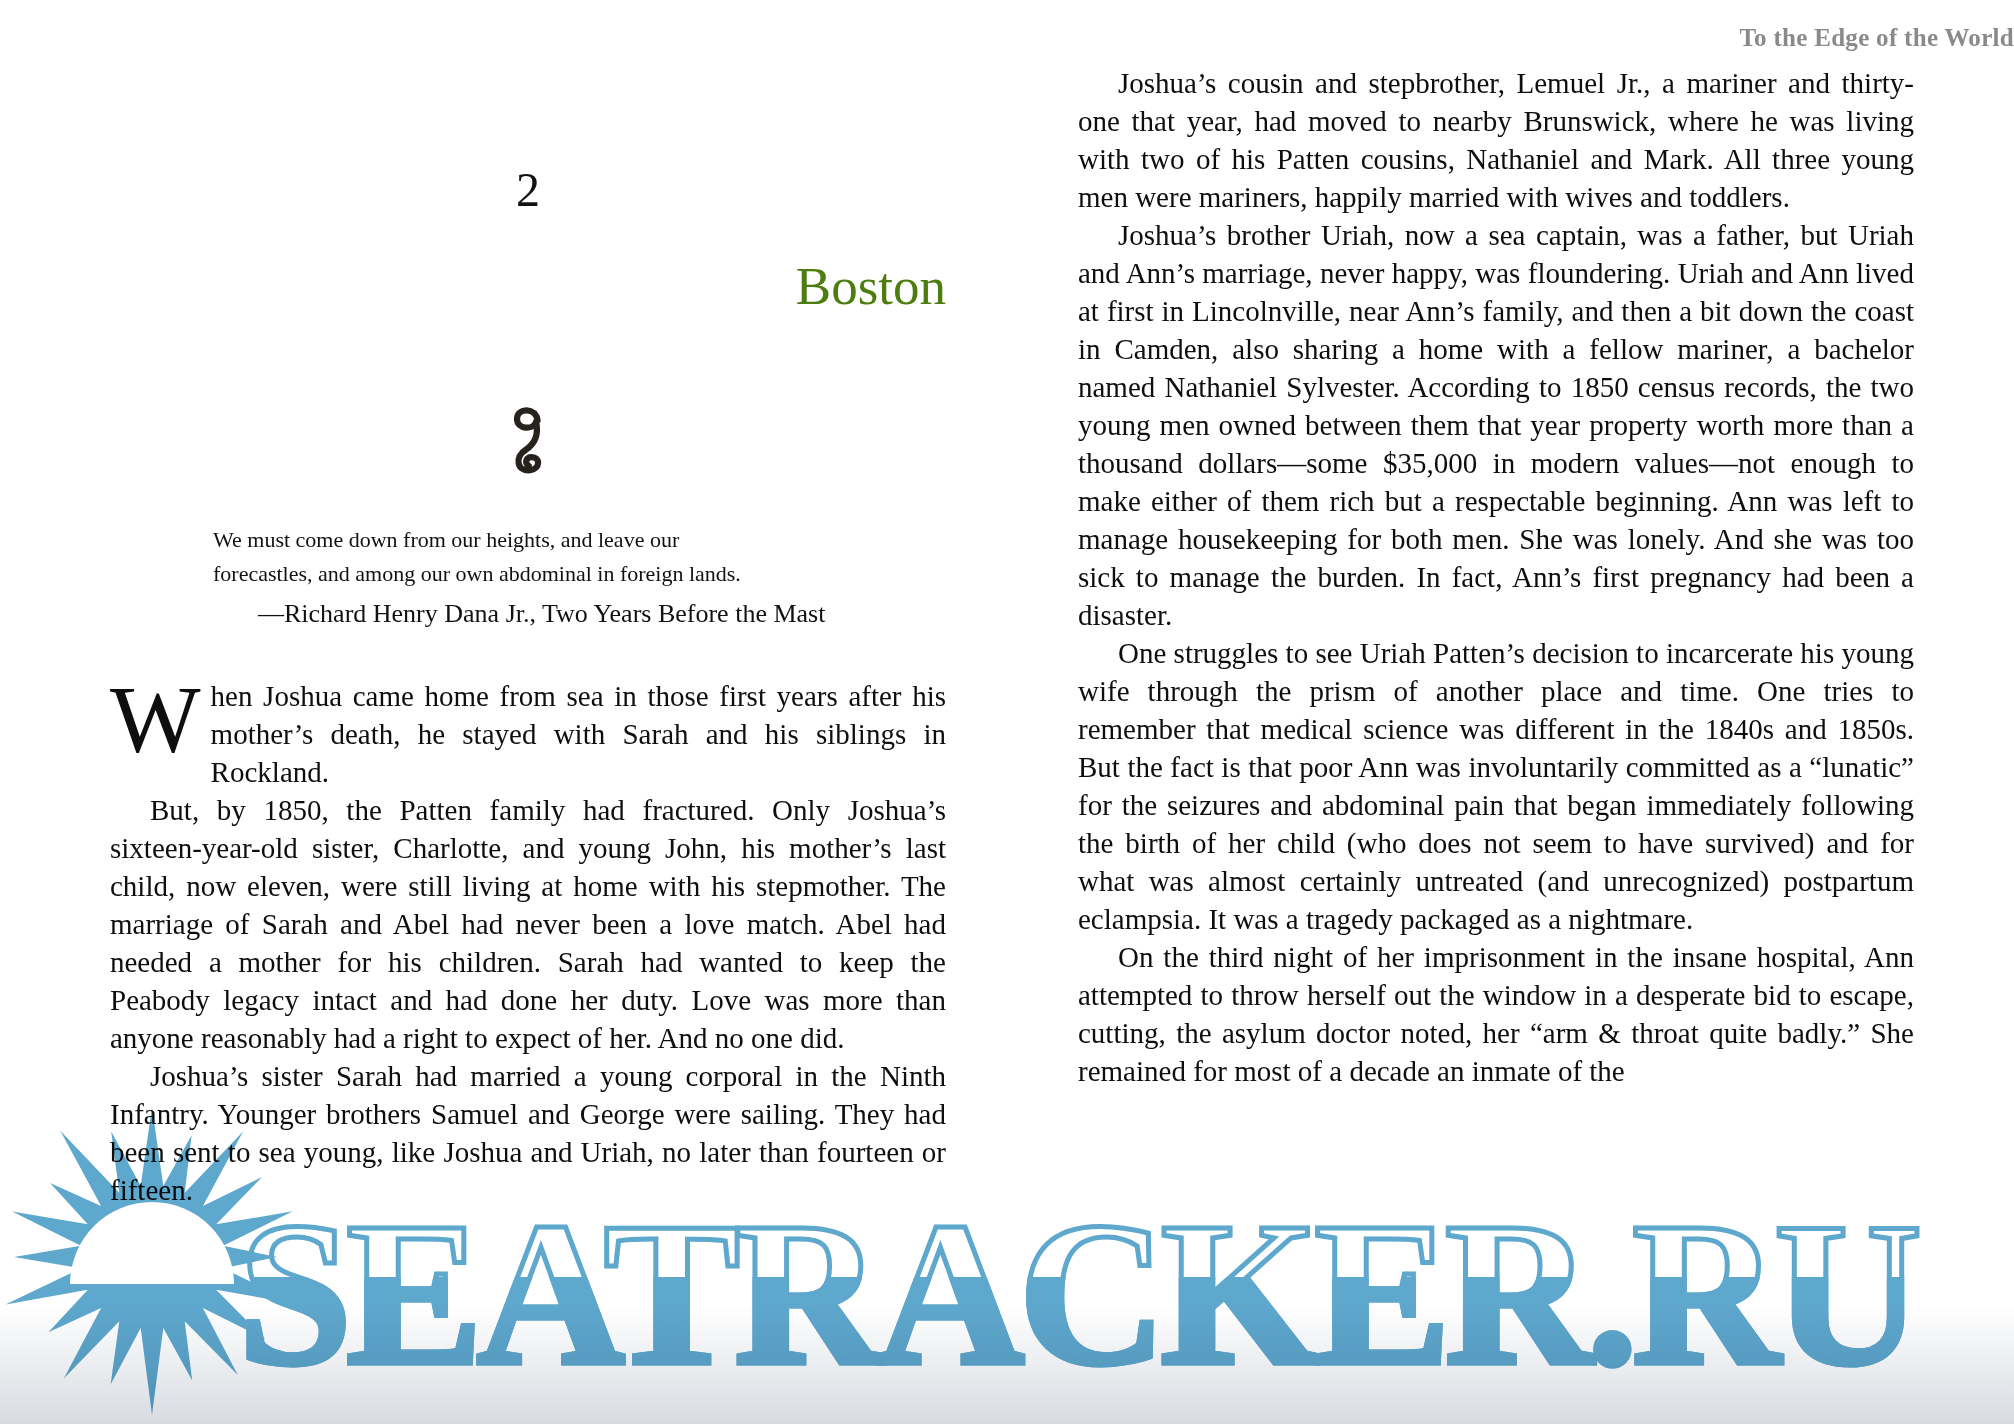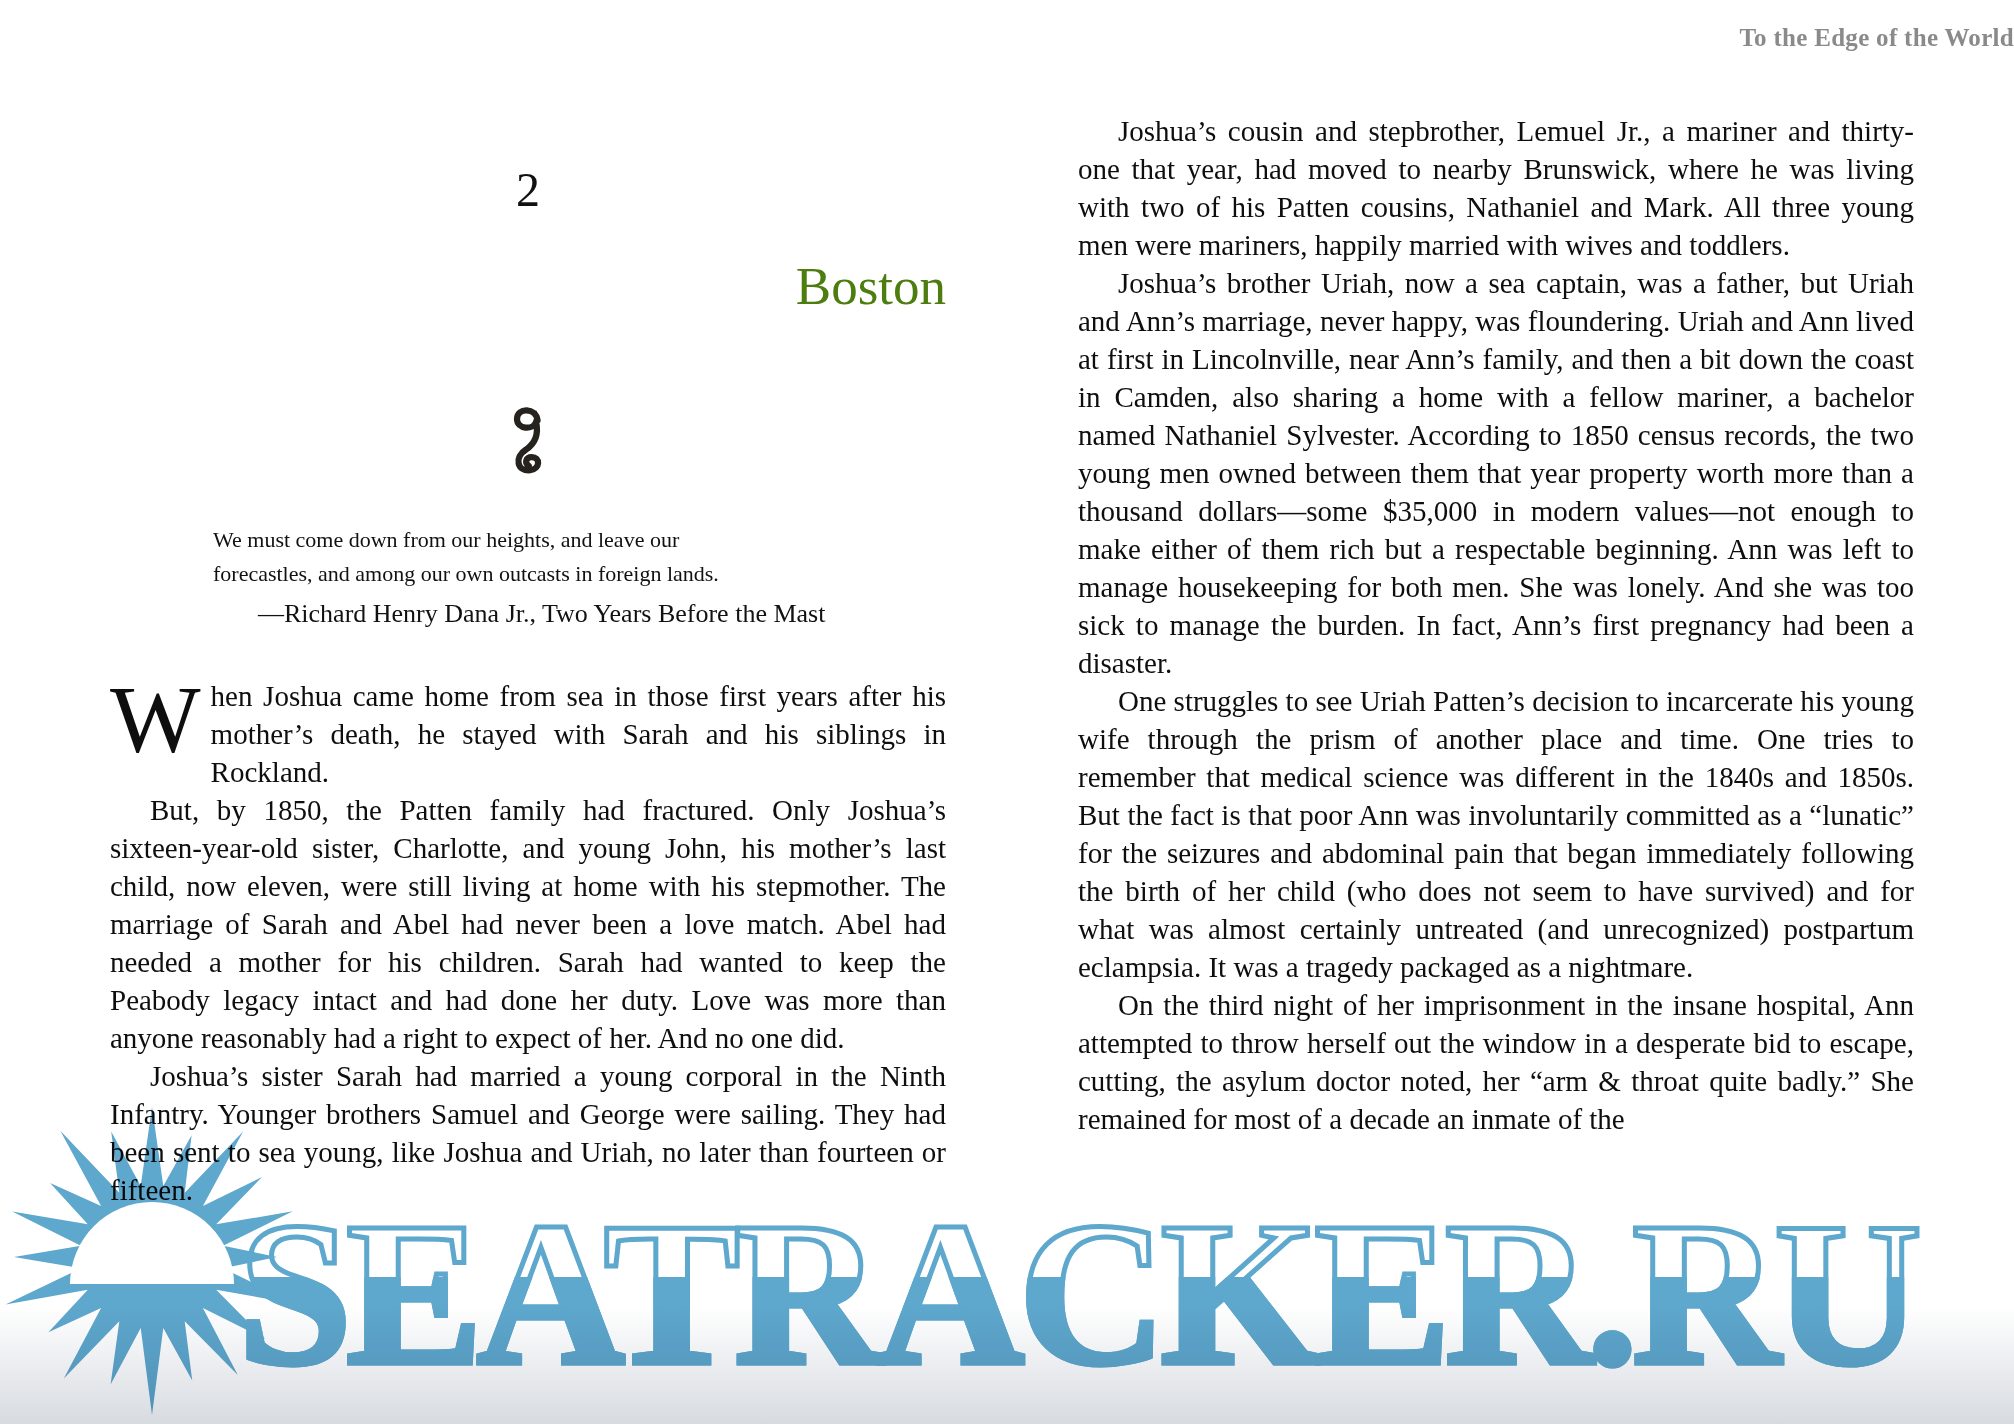--- a/index.html
+++ b/index.html
@@ -21,21 +21,21 @@
   .chap-title{margin-top:46px;text-align:right;font-size:53px;line-height:53px;color:#4d7c0f;}
   .ornament{margin-top:86px;height:78px;display:flex;justify-content:center;align-items:center;}
 
   .epigraph{margin-top:46px;padding-left:103px;padding-right:78px;
     font-size:22px;line-height:34px;color:#111;}
   .attribution{margin-top:6px;padding-left:148px;font-size:26px;line-height:34px;color:#111;}
   .attribution .work{}
 
   .bodytext{font-size:29px;line-height:38px;text-align:justify;color:#0e0e0e;}
   .col-left .bodytext{margin-top:46px;}
-  .col-right .bodytext{margin-top:112px;}
+  .col-right .bodytext{margin-top:64px;}
   .bodytext p{margin:0;}
   .bodytext p.indent{text-indent:40px;}
   .dropcap{float:left;font-size:96px;line-height:74px;padding:6px 10px 0 0;color:#0e0e0e;}
 
   
   .watermark{position:absolute;inset:0;pointer-events:none;mix-blend-mode:multiply;}
   .wm-star{position:absolute;left:-8px;top:1092px;width:320px;height:330px;}
   .wm-text{position:absolute;left:238px;top:1191px;height:205px;
     font-family:"Liberation Serif",serif;font-weight:700;font-size:205px;line-height:205px;
     letter-spacing:-6px;white-space:nowrap;
@@ -53,21 +53,21 @@
   <div class="col col-left">
     <div class="chap-num">2</div>
     <div class="chap-title">Boston</div>
     <div class="ornament">
       <svg width="66" height="76" viewBox="0 0 90 100" aria-hidden="true">
         <path d="M 58 26 C 56 8 30 8 30 24 C 30 38 52 40 56 28 C 60 46 54 58 42 66 C 26 76 30 96 48 94 C 62 92 62 76 50 76 C 42 76 40 84 46 88" fill="none" stroke="#26231f" stroke-width="8.5" stroke-linecap="round"></path>
       </svg>
     </div>
     <div class="epigraph">
       <div>We must come down from our heights, and leave our</div>
-      <div>forecastles, and among our own outcasts in foreign lands.</div>
+      <div>forecastles, and among our own abdominal in foreign lands.</div>
     </div>
     <div class="attribution"><span>—Richard Henry Dana Jr., </span><span class="work">Two Years Before the Mast</span></div>
 
     <div class="bodytext">
       <p><span class="dropcap">W</span><span>hen Joshua came home from sea in those first years after his mother’s death, he stayed with Sarah and his siblings in Rockland.</span></p>
       <p class="indent">But, by 1850, the Patten family had fractured. Only Joshua’s sixteen-year-old sister, Charlotte, and young John, his mother’s last child, now eleven, were still living at home with his stepmother. The marriage of Sarah and Abel had never been a love match. Abel had needed a mother for his children. Sarah had wanted to keep the Peabody legacy intact and had done her duty. Love was more than anyone reasonably had a right to expect of her. And no one did.</p>
       <p class="indent">Joshua’s sister Sarah had married a young corporal in the Ninth Infantry. Younger brothers Samuel and George were sailing. They had been sent to sea young, like Joshua and Uriah, no later than fourteen or fifteen.</p>
     </div>
   </div>
 

